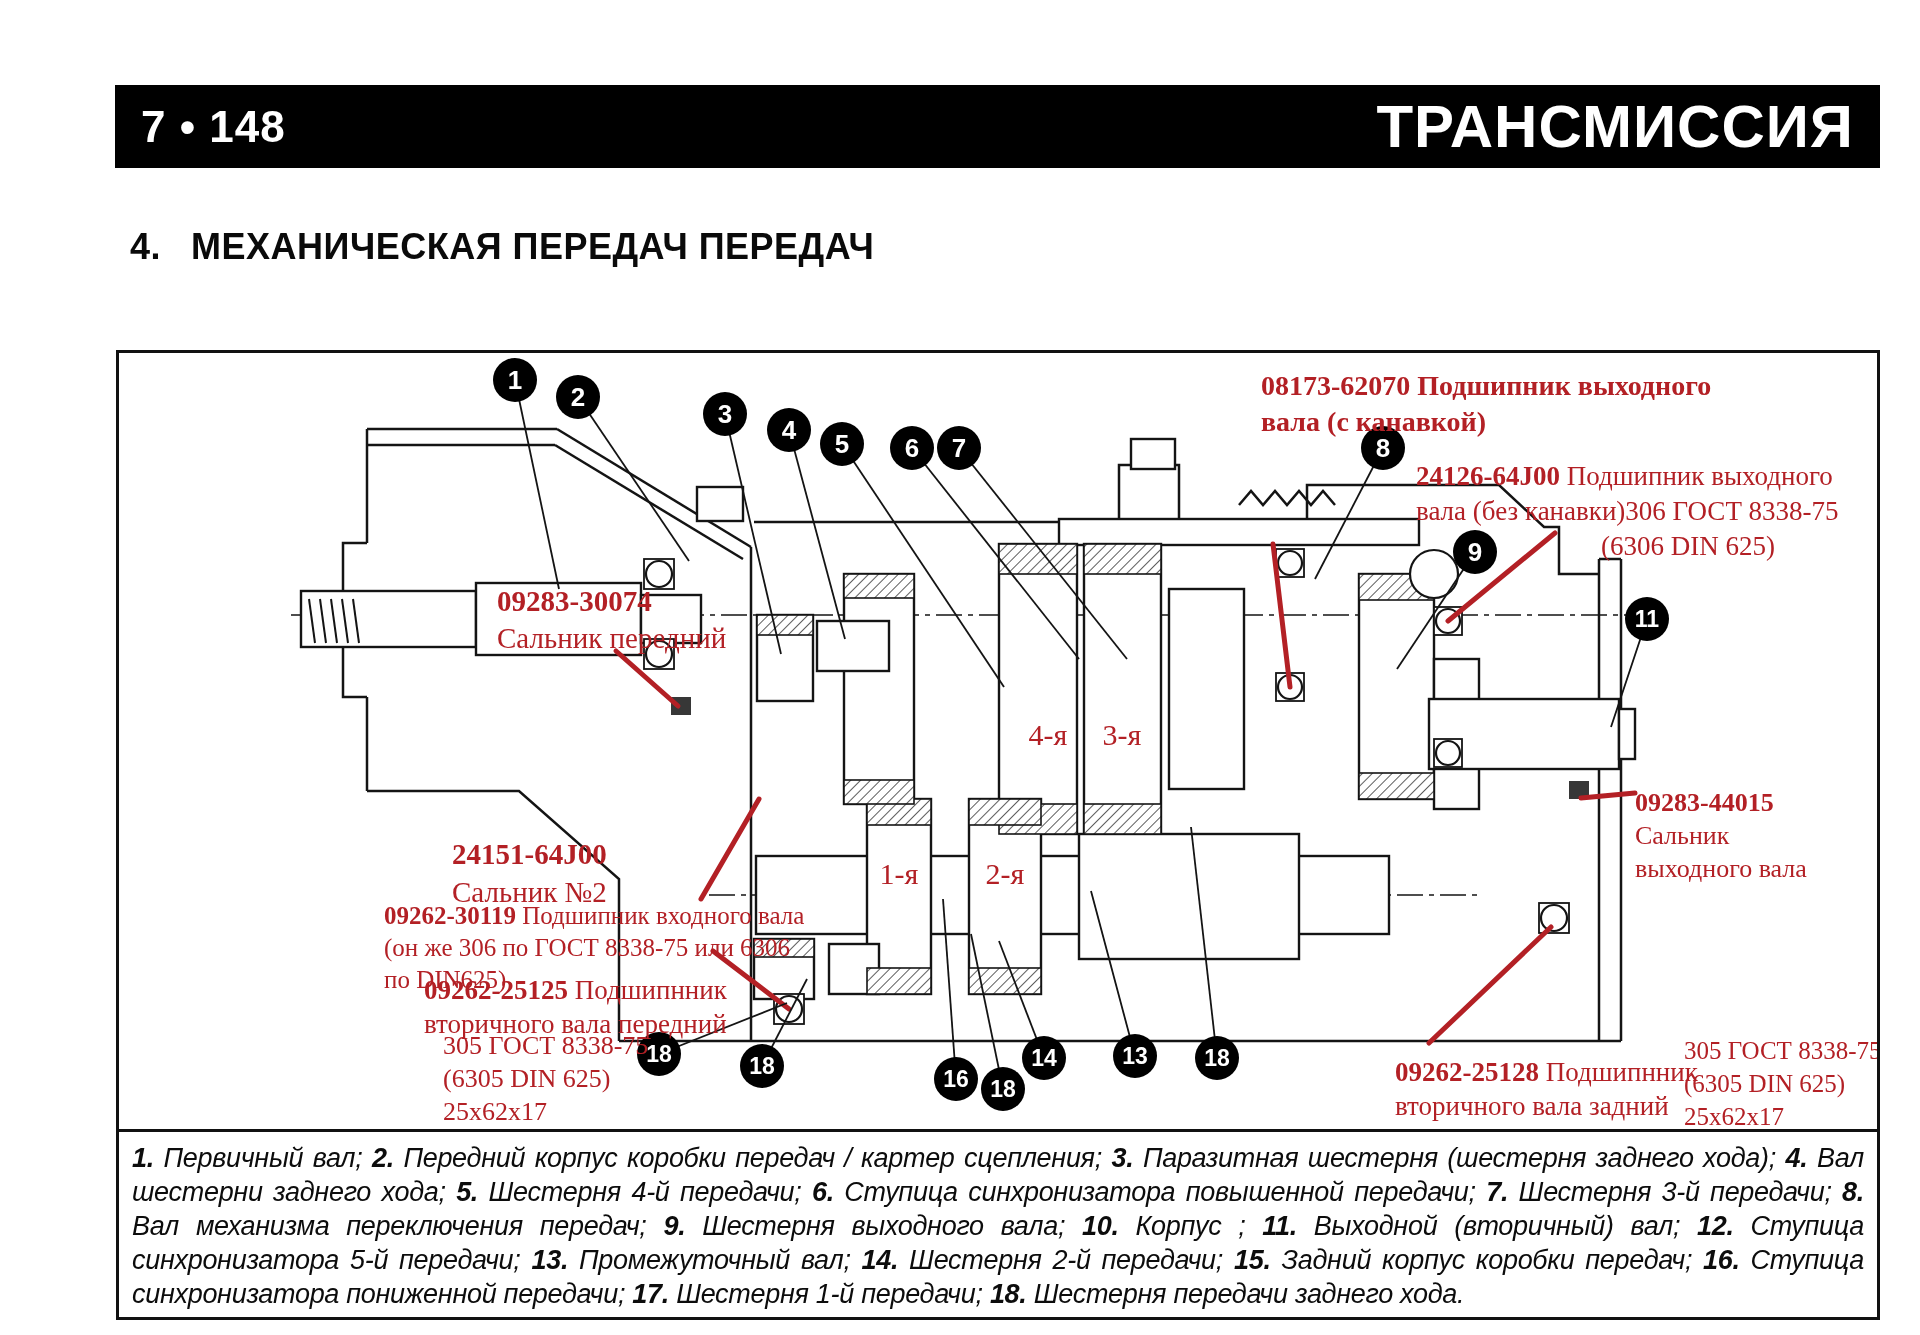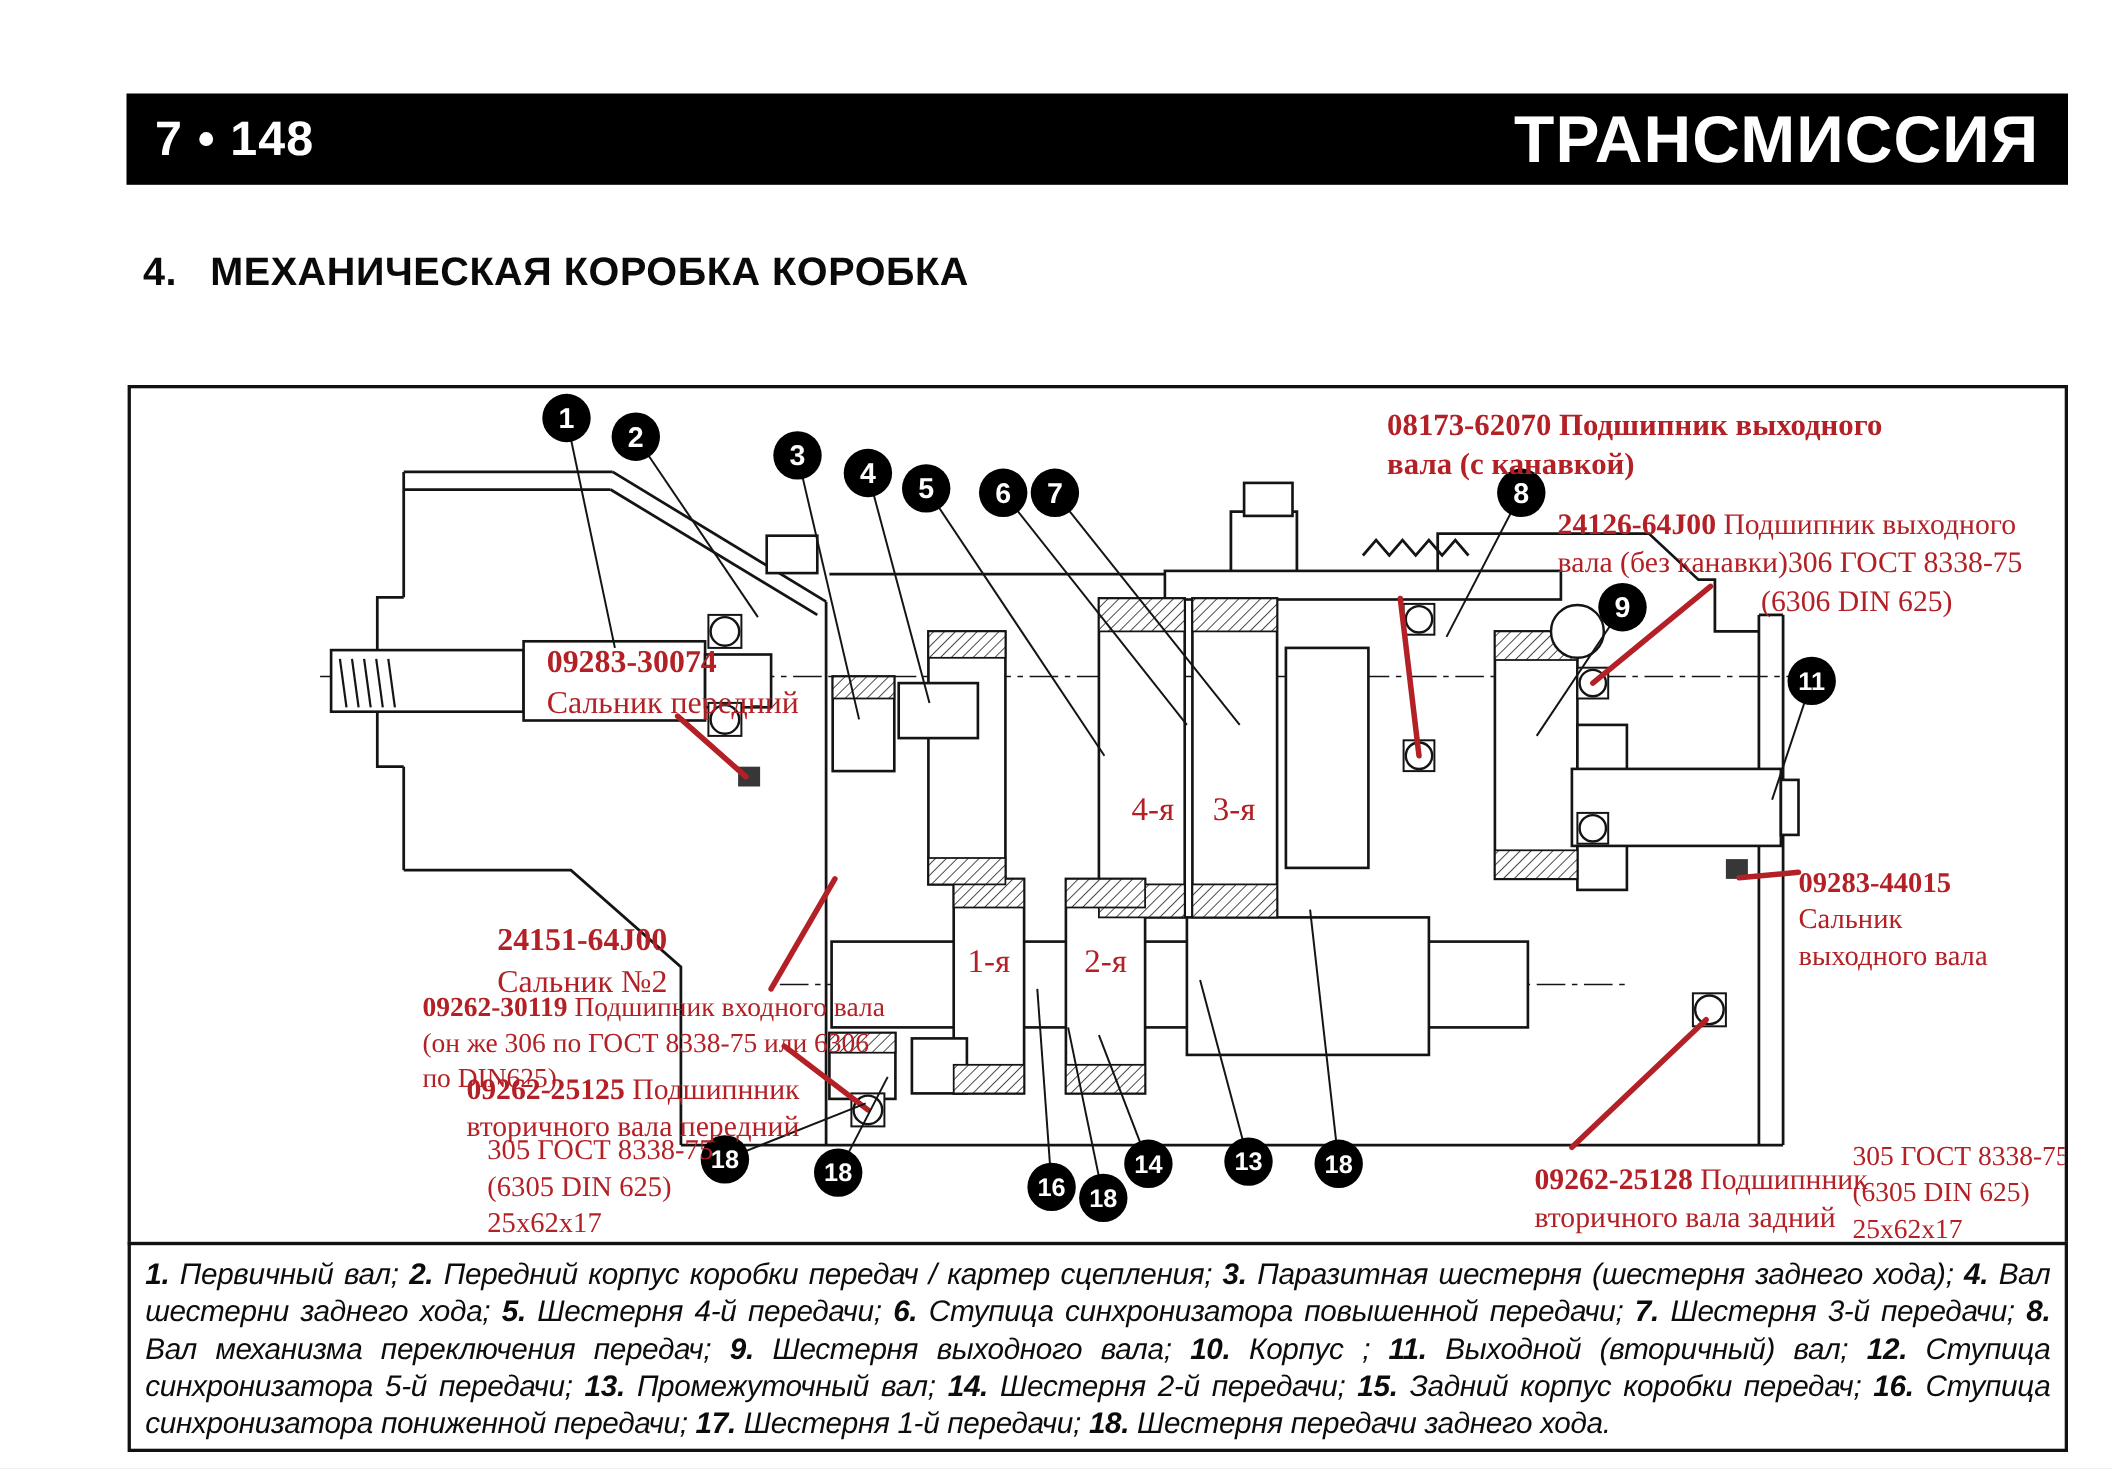--- a/index.html
+++ b/index.html
@@ -40,21 +40,21 @@
 
 <div class="page">
 
   <div class="header-bar">
     <span class="pageref">7 • 148</span>
     <span class="chapter">ТРАНСМИССИЯ</span>
   </div>
 
   <div class="section-title">
     <span>4.</span>
-    <span>МЕХАНИЧЕСКАЯ КОРОБКА КОРОБКА</span>
+    <span>МЕХАНИЧЕСКАЯ ПЕРЕДАЧ ПЕРЕДАЧ</span>
   </div>
 
   <div class="figure-box">
     <svg id="diagram" width="1758" height="776" viewBox="0 0 1758 776" xmlns="http://www.w3.org/2000/svg">
         <defs>
           <pattern id="hatch" width="7" height="7" patternUnits="userSpaceOnUse" patternTransform="rotate(45)">
             <rect width="7" height="7" fill="#fff"></rect>
             <line x1="0" y1="0" x2="0" y2="7" stroke="#333" stroke-width="1.6"></line>
           </pattern>
         </defs>

